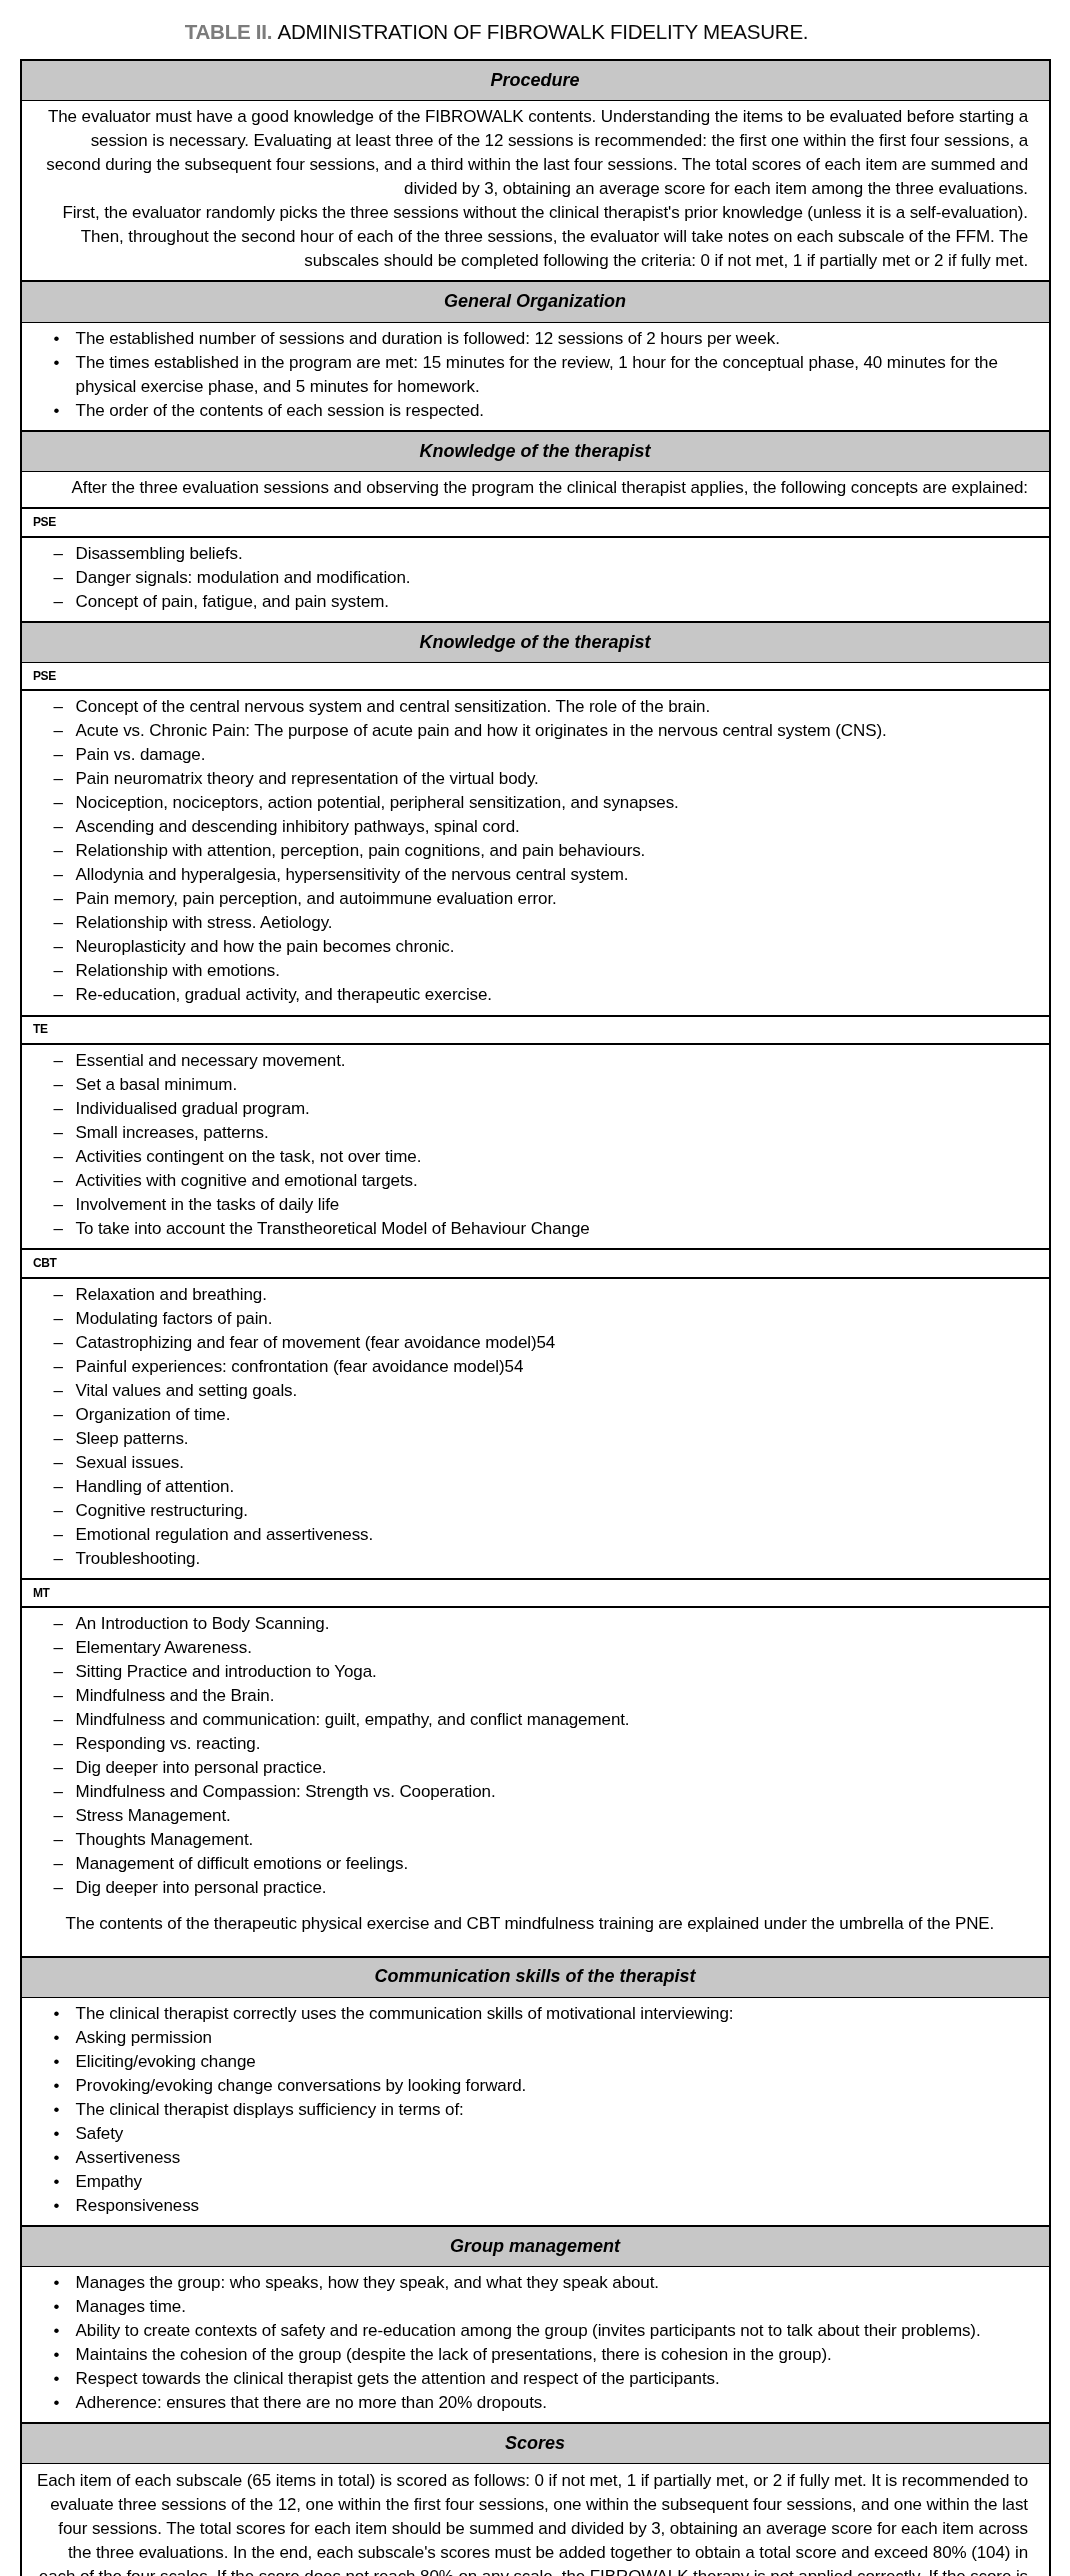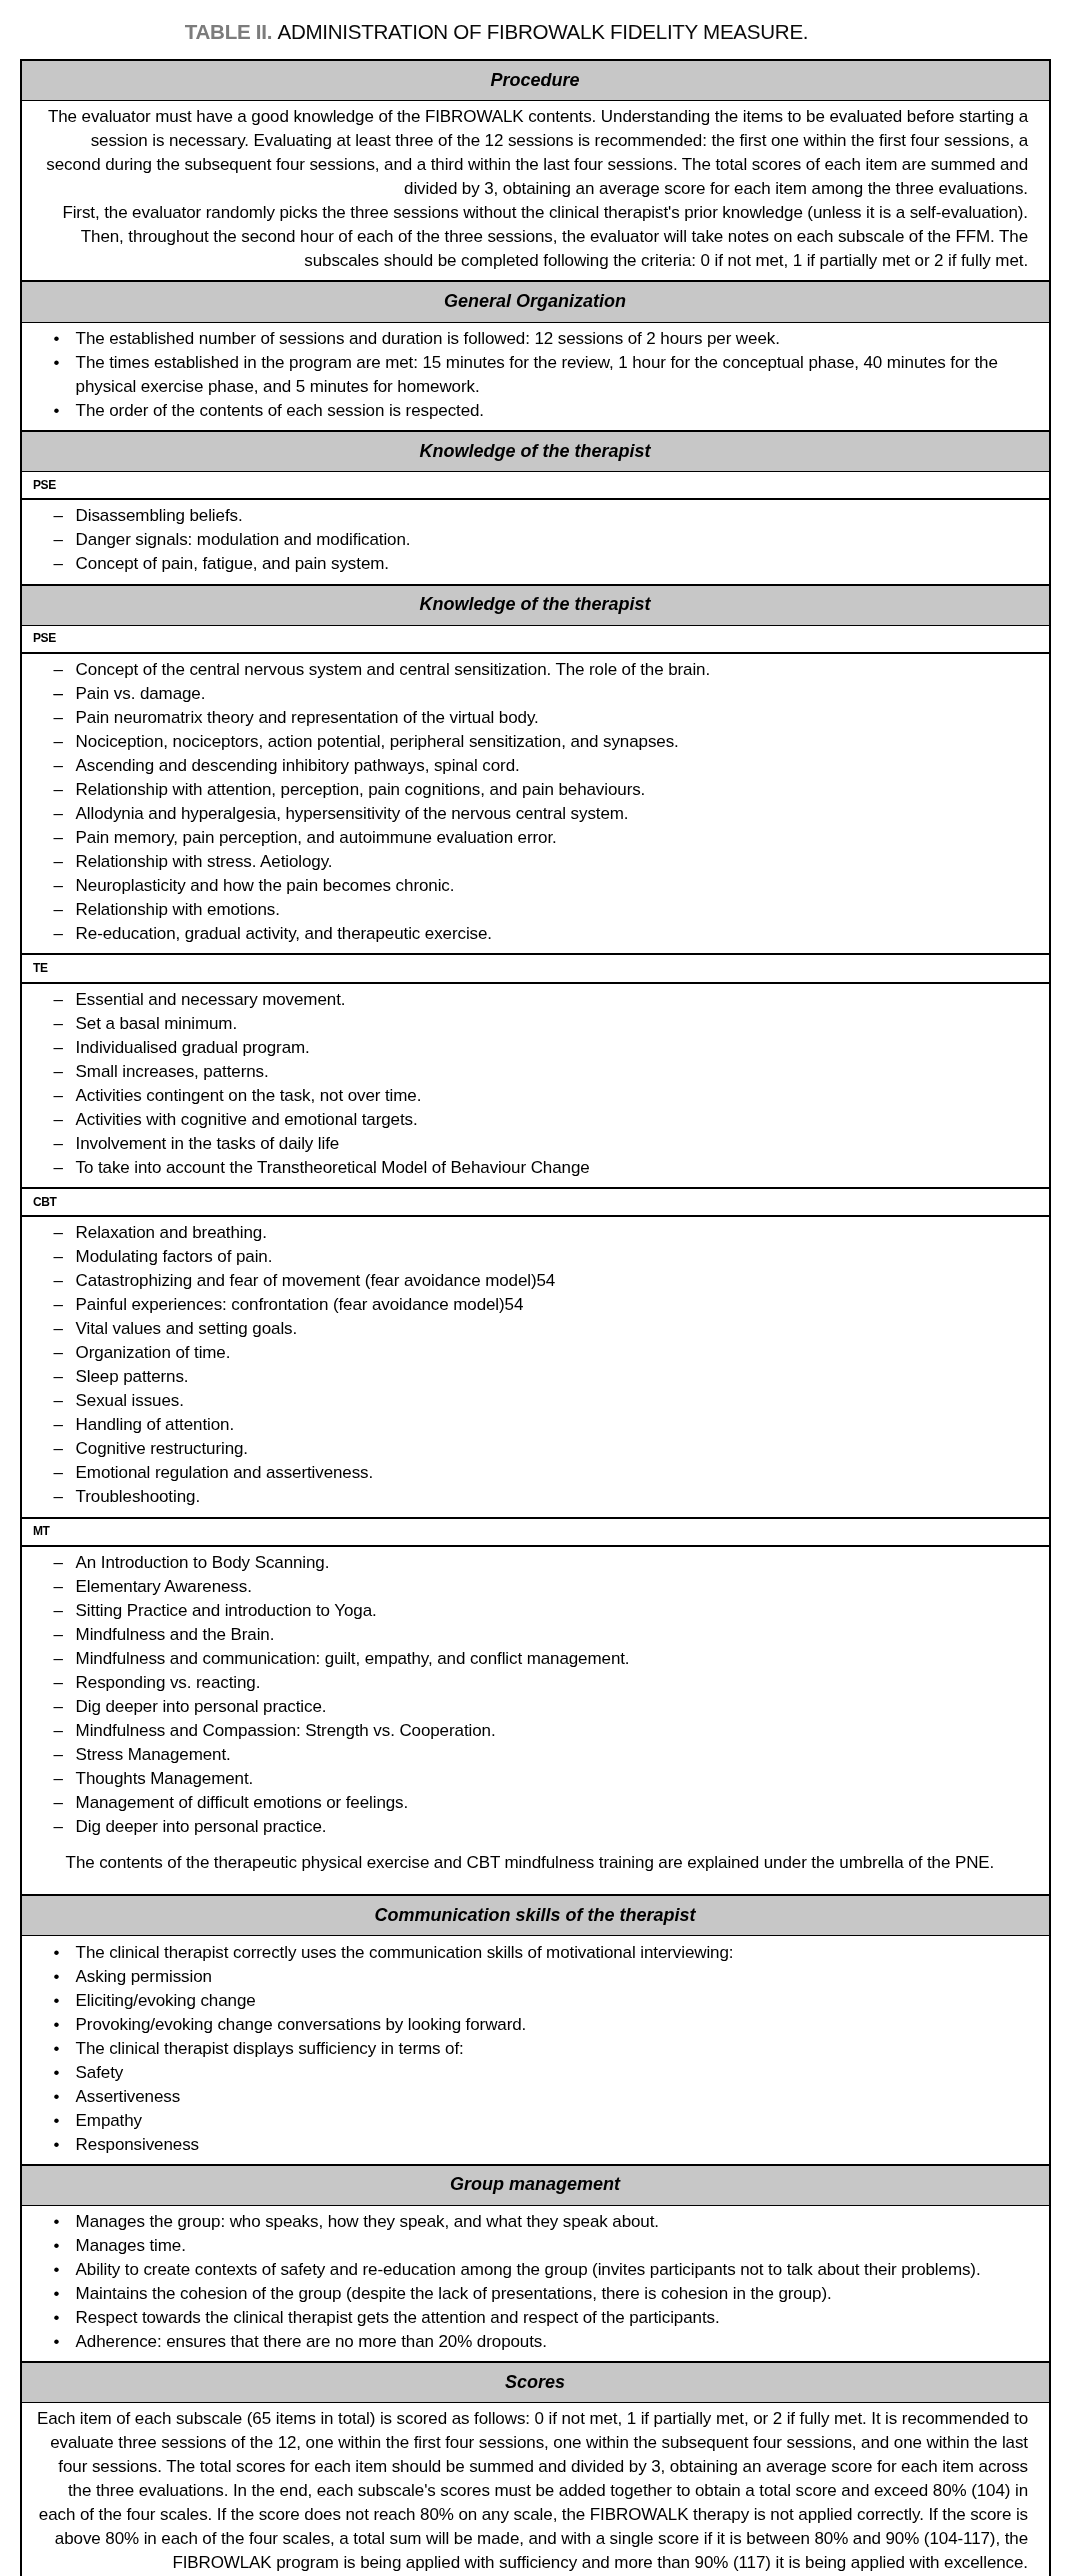--- a/index.html
+++ b/index.html
@@ -98,32 +98,35 @@
   </div>
 
   <div class="row sec">General Organization</div>
   <div class="row list">
     <div class="li"><span class="marker">•</span><span>The established number of sessions and duration is followed: 12 sessions of 2 hours per week.</span></div>
     <div class="li"><span class="marker">•</span><span>The times established in the program are met: 15 minutes for the review, 1 hour for the conceptual phase, 40 minutes for the physical exercise phase, and 5 minutes for homework.</span></div>
     <div class="li"><span class="marker">•</span><span>The order of the contents of each session is respected.</span></div>
   </div>
 
   <div class="row sec">Knowledge of the therapist</div>
+  <div class="row para">
+    <p>After the three evaluation sessions and observing the program the clinical therapist applies, the following concepts are explained:</p>
+  </div>
   <div class="row subhead">PSE</div>
   <div class="row list">
     <div class="li"><span class="marker">–</span><span>Disassembling beliefs.</span></div>
     <div class="li"><span class="marker">–</span><span>Danger signals: modulation and modification.</span></div>
     <div class="li"><span class="marker">–</span><span>Concept of pain, fatigue, and pain system.</span></div>
   </div>
 
   <div class="row sec">Knowledge of the therapist</div>
   <div class="row subhead">PSE</div>
   <div class="row list">
     <div class="li"><span class="marker">–</span><span>Concept of the central nervous system and central sensitization. The role of the brain.</span></div>
-    <div class="li"><span class="marker">–</span></div>
+    <div class="li"><span class="marker">–</span><span>Acute vs. Chronic Pain: The purpose of acute pain and how it originates in the nervous central system (CNS).</span></div>
     <div class="li"><span class="marker">–</span><span>Pain vs. damage.</span></div>
     <div class="li"><span class="marker">–</span><span>Pain neuromatrix theory and representation of the virtual body.</span></div>
     <div class="li"><span class="marker">–</span><span>Nociception, nociceptors, action potential, peripheral sensitization, and synapses.</span></div>
     <div class="li"><span class="marker">–</span><span>Ascending and descending inhibitory pathways, spinal cord.</span></div>
     <div class="li"><span class="marker">–</span><span>Relationship with attention, perception, pain cognitions, and pain behaviours.</span></div>
     <div class="li"><span class="marker">–</span><span>Allodynia and hyperalgesia, hypersensitivity of the nervous central system.</span></div>
     <div class="li"><span class="marker">–</span><span>Pain memory, pain perception, and autoimmune evaluation error.</span></div>
     <div class="li"><span class="marker">–</span><span>Relationship with stress. Aetiology.</span></div>
     <div class="li"><span class="marker">–</span><span>Neuroplasticity and how the pain becomes chronic.</span></div>
     <div class="li"><span class="marker">–</span><span>Relationship with emotions.</span></div>

